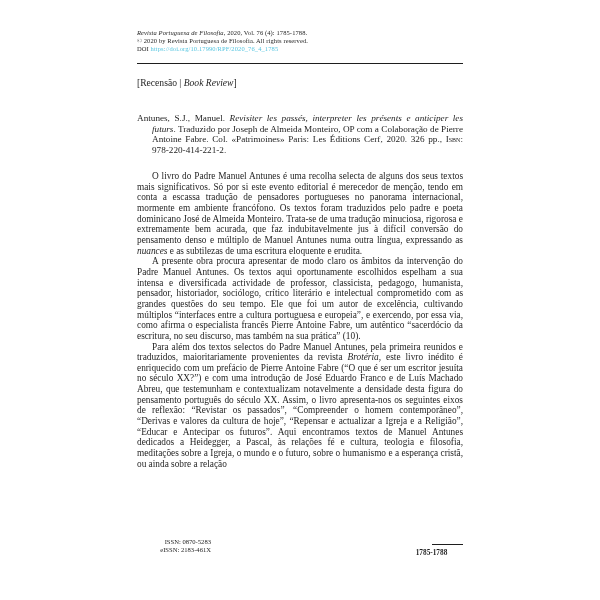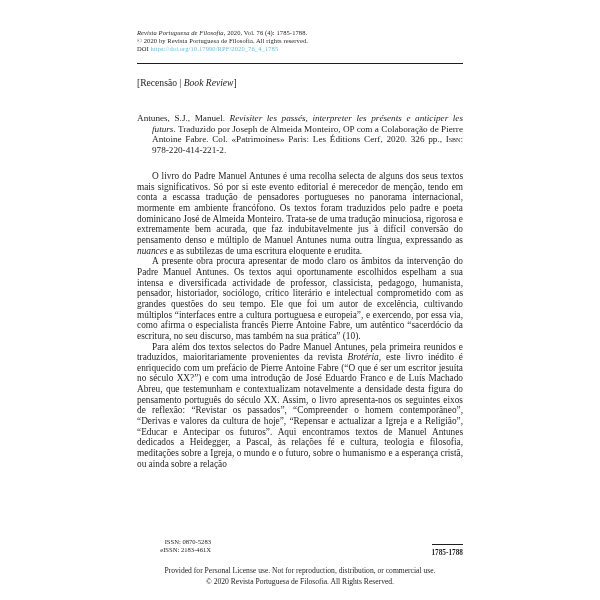--- a/index.html
+++ b/index.html
@@ -19,21 +19,21 @@
 
   .citation {
     top: 113px; font-size: 9.2px; line-height: 10.6px;
     text-align: justify; padding-left: 15px; text-indent: -15px;
   }
 
   .body-text { top: 171px; font-size: 9.3px; line-height: 10.65px; text-align: justify; }
   .body-text p { text-indent: 15px; }
 
   .issn-block { top: 538px; left: 141px; width: 70px; font-size: 6.6px; line-height: 8.2px; text-align: right; position: absolute; }
-  .pages-block { top: 544px; left: 400px; width: 63px; position: absolute; text-align: right; }
+  .pages-block { top: 544px; left: 400px; width: 63px; position: absolute; text-align: center; }
   .pages-rule { border-top: 1px solid #1e1e1e; width: 31px; margin-left: 32px; }
   .pages { font-size: 7.3px; font-weight: bold; margin-top: 2.5px; }
 
   .license { top: 566px; font-size: 7.6px; line-height: 10.5px; text-align: center; }
 </style>
 </head>
 <body>
 
 <div class="page">
 
@@ -58,18 +58,14 @@
   <div class="issn-block">
     <div>ISSN: 0870-5283</div>
     <div>eISSN: 2183-461X</div>
   </div>
 
   <div class="pages-block">
     <div class="pages-rule"></div>
     <div class="pages">1785-1788</div>
   </div>
 
-  <footer class="content license" style="position:absolute;">
-    <div>Provided for Personal License use. Not for reproduction, distribution, or commercial use.</div>
-    <div>© 2020 Revista Portuguesa de Filosofia. All Rights Reserved.</div>
-  </footer>
 
 </div>
 
 </body></html>

